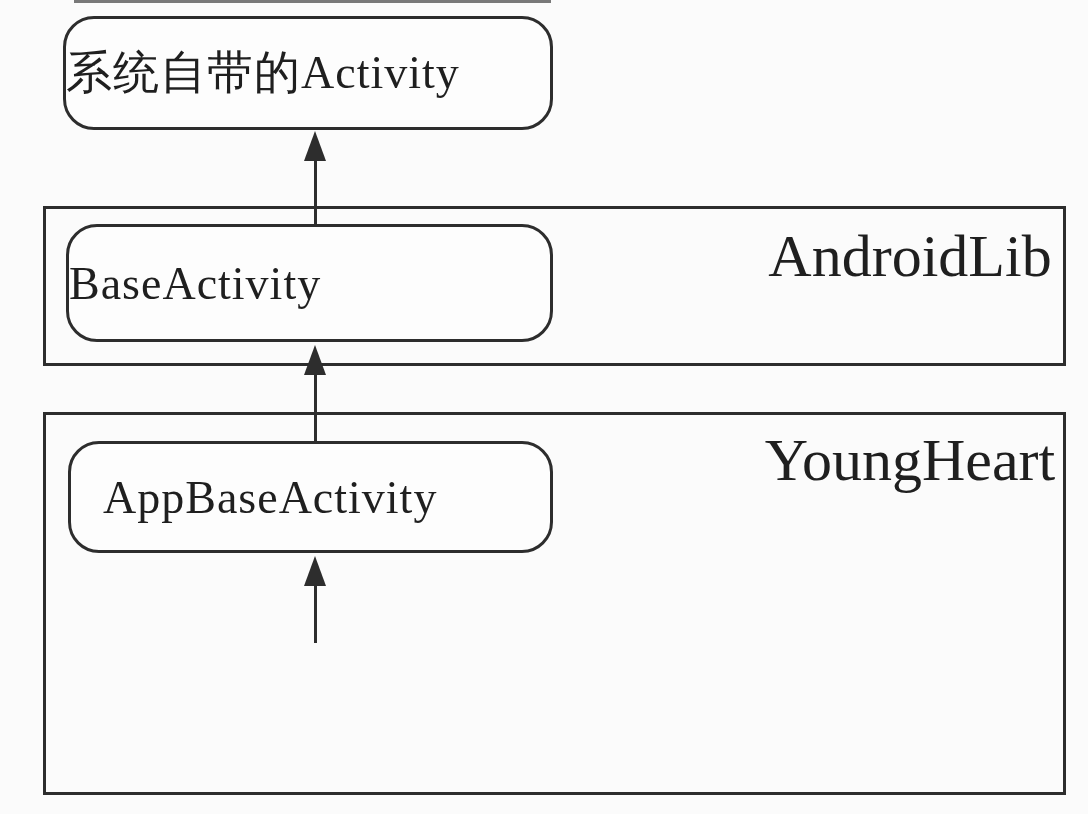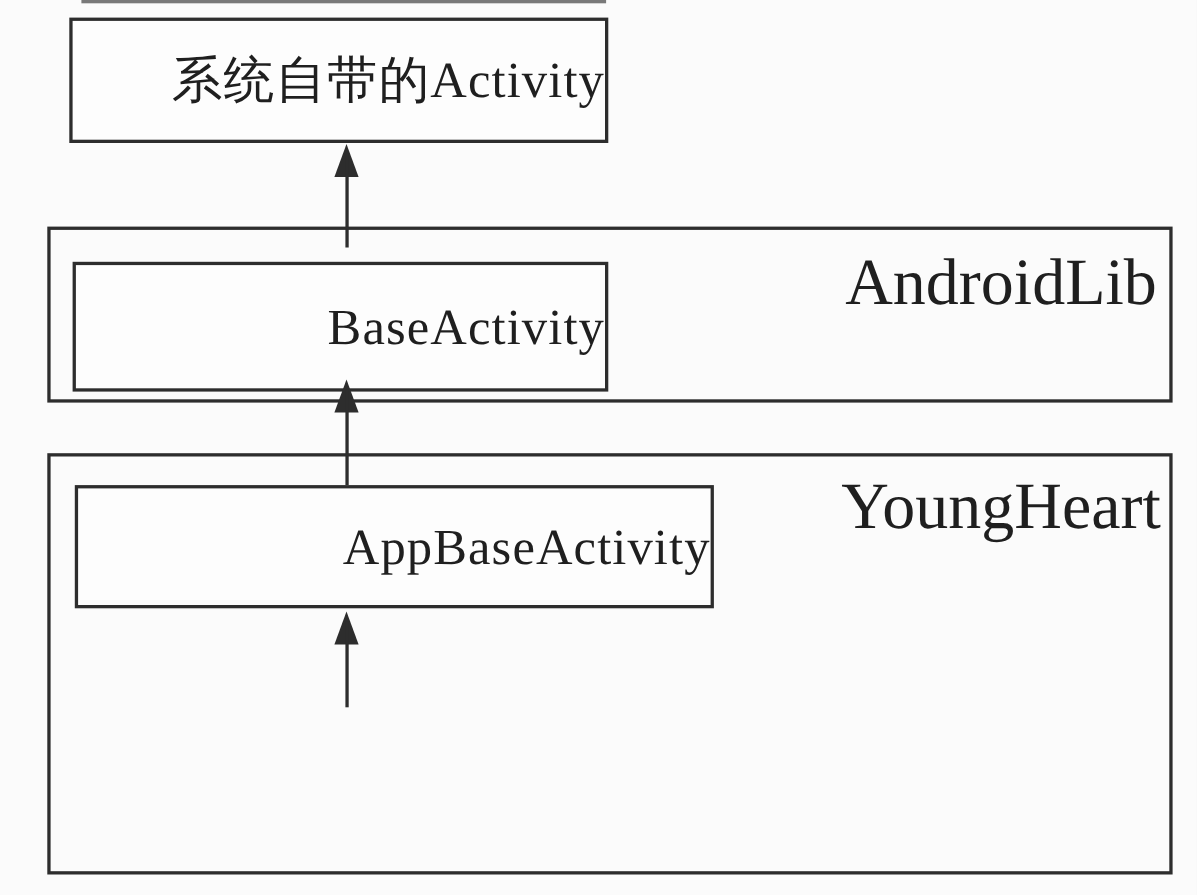--- a/index.html
+++ b/index.html
@@ -20,25 +20,26 @@
     box-sizing: border-box;
     border: 3px solid var(--line, #2d2d2d);
     background: var(--box-fill, #fdfdfd);
   }
   .container-frame {
     background: transparent;
   }
   .node {
     display: flex;
     align-items: center;
-    justify-content: flex-end;
+    justify-content: flex-start;
     font-size: 46px;
     color: var(--text, #1f1f1f);
     letter-spacing: 1px;
     white-space: nowrap;
+    border-radius: 31px;
   }
   .frame-label {
     position: absolute;
     width: 300px;
     text-align: center;
     font-size: 60px;
     color: var(--text, #1f1f1f);
     white-space: nowrap;
   }
   .arrow-line {
@@ -71,31 +72,31 @@
   <div class="node" style="left:63px; top:16px; width:490px; height:114px;">
     <span>系统自带的Activity</span>
   </div>
 
   <div class="arrow-head" style="left:304px; top:131px;"></div>
   <div class="arrow-line" style="left:314px; top:140px; height:85px;"></div>
 
   <div class="container-frame" style="left:43px; top:206px; width:1023px; height:160px;"></div>
   <div class="frame-label" style="left:760px; top:222px;">AndroidLib</div>
 
-  <div class="node" style="left:66px; top:238px; width:487px; height:118px;">
+  <div class="node" style="left:66px; top:224px; width:487px; height:118px;">
     <span>BaseActivity</span>
   </div>
 
   <div class="arrow-head" style="left:304px; top:345px;"></div>
   <div class="arrow-line" style="left:314px; top:354px; height:88px;"></div>
 
   <div class="container-frame" style="left:43px; top:412px; width:1023px; height:383px;"></div>
   <div class="frame-label" style="left:760px; top:426px;">YoungHeart</div>
 
-  <div class="node" style="left:68px; top:441px; width:581px; height:112px;">
+  <div class="node" style="left:68px; top:441px; width:485px; height:112px;padding-left:32px;">
     <span>AppBaseActivity</span>
   </div>
 
   <div class="arrow-head" style="left:304px; top:556px;"></div>
   <div class="arrow-line" style="left:314px; top:565px; height:78px;"></div>
 
 
 </div>
 
 </body></html>

